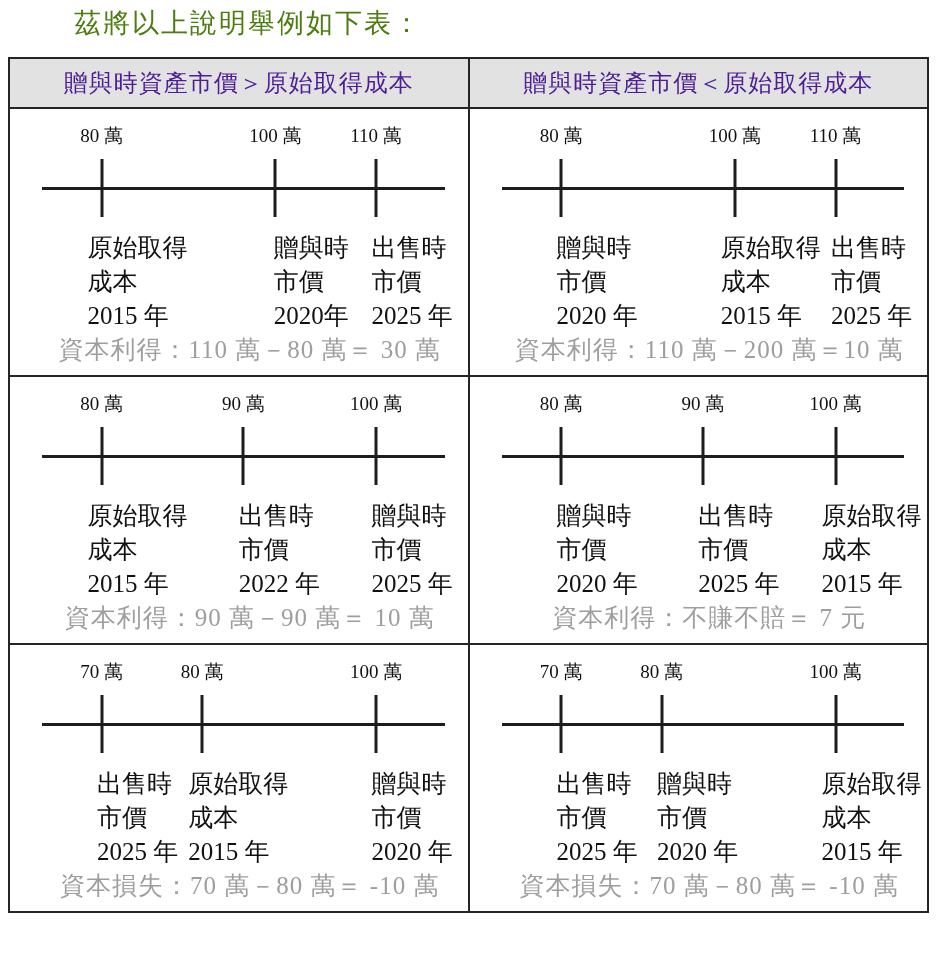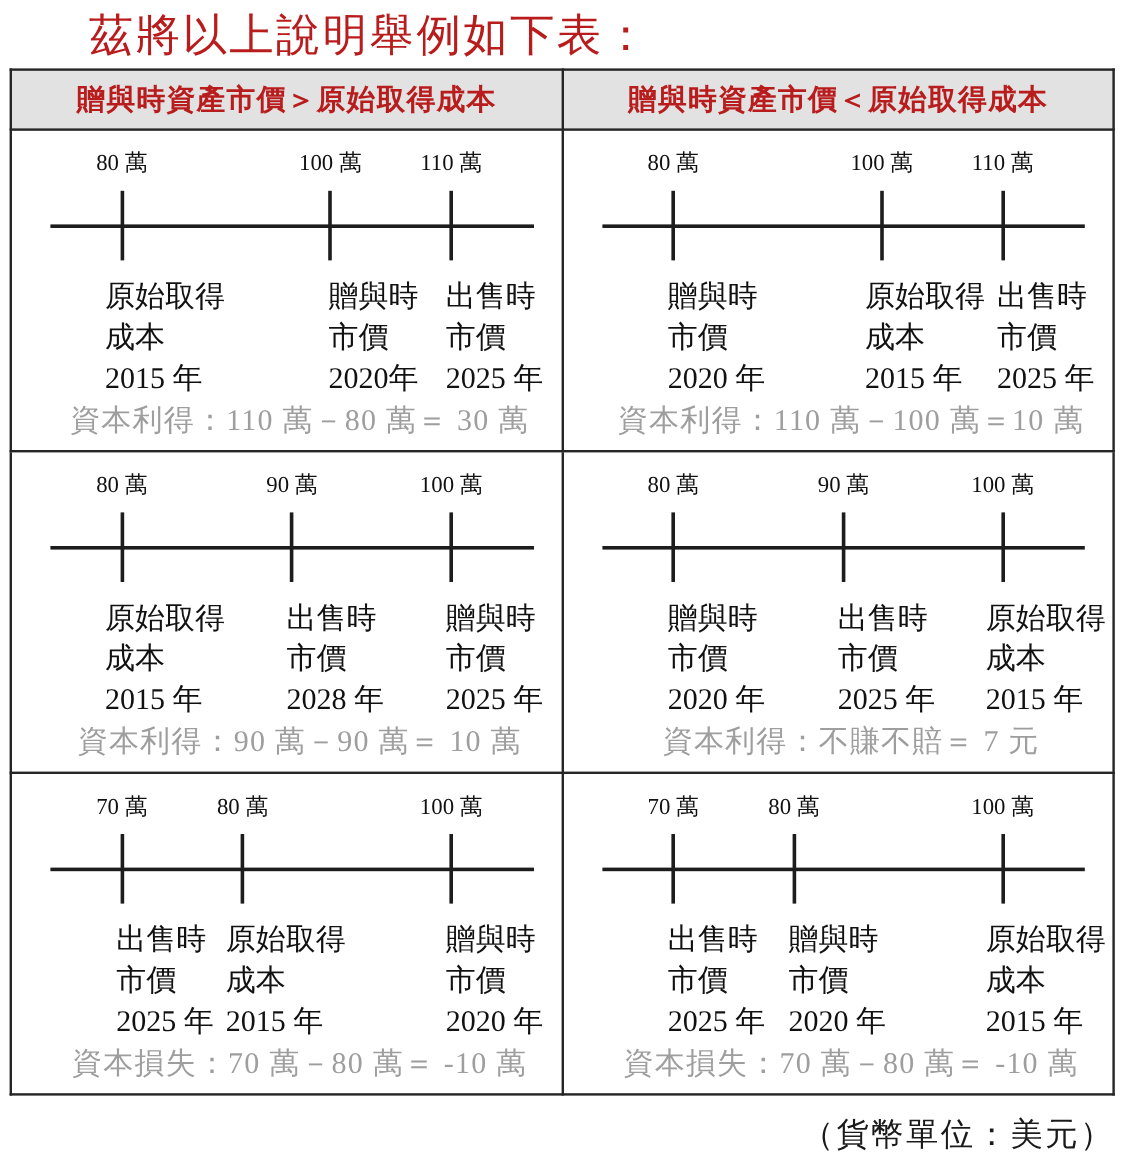--- a/index.html
+++ b/index.html
@@ -13,47 +13,47 @@
     position: relative;
     width: 937px;
     height: 970px;
     background: #ffffff;
     overflow: hidden;
   }
   .title {
     position: absolute;
     top: 5px;
     left: 74px;
-    font-size: 37px;
+    font-size: 27px;
     letter-spacing: 2px;
-    color: #b91c1c;
+    color: #4d7c0f;
     white-space: nowrap;
   }
   table.example-table {
     position: absolute;
     top: 57px;
     left: 8px;
     width: 921px;
     border-collapse: collapse;
     table-layout: fixed;
   }
   table.example-table th,
   table.example-table td {
     border: 2.5px solid #252525;
     padding: 0;
     width: 50%;
   }
   table.example-table th {
     height: 48px;
     background: #e2e2e2;
-    font-weight: bold;
+    font-weight: normal;
     font-size: 24px;
     letter-spacing: 1px;
     text-align: center;
-    color: #b91c1c;
+    color: #4c1d95;
   }
   table.example-table td {
     height: 266px;
     vertical-align: top;
     background: #ffffff;
   }
   .cell {
     position: relative;
     height: 100%;
     width: 100%;
@@ -173,41 +173,41 @@
                 <div>成本</div>
                 <div>2015 年</div>
               </div>
               <div class="value" style="left: 80%;">110 萬</div>
               <div class="tick" style="left: 80%;"></div>
               <div class="plabel" style="left: 80%;">
                 <div>出售時</div>
                 <div>市價</div>
                 <div>2025 年</div>
               </div>
-              <div class="formula">資本利得：110 萬－100 萬＝10 萬</div>
+              <div class="formula">資本利得：110 萬－200 萬＝10 萬</div>
             </div>
           </td>
         </tr>
         <tr>
           <td>
             <div class="cell">
               <div class="hline"></div>
               <div class="value" style="left: 20%;">80 萬</div>
               <div class="tick" style="left: 20%;"></div>
               <div class="plabel" style="left: 20%;">
                 <div>原始取得</div>
                 <div>成本</div>
                 <div>2015 年</div>
               </div>
               <div class="value" style="left: 51%;">90 萬</div>
               <div class="tick" style="left: 51%;"></div>
               <div class="plabel" style="left: 51%;">
                 <div>出售時</div>
                 <div>市價</div>
-                <div>2028 年</div>
+                <div>2022 年</div>
               </div>
               <div class="value" style="left: 80%;">100 萬</div>
               <div class="tick" style="left: 80%;"></div>
               <div class="plabel" style="left: 80%;">
                 <div>贈與時</div>
                 <div>市價</div>
                 <div>2025 年</div>
               </div>
               <div class="formula">資本利得：90 萬－90 萬＝ 10 萬</div>
             </div>
@@ -292,15 +292,14 @@
                 <div>成本</div>
                 <div>2015 年</div>
               </div>
               <div class="formula">資本損失：70 萬－80 萬＝ -10 萬</div>
             </div>
           </td>
         </tr>
       </tbody>
   </table>
 
-  <div class="footnote">（貨幣單位：美元）</div>
 
 </div>
 
 </body></html>

